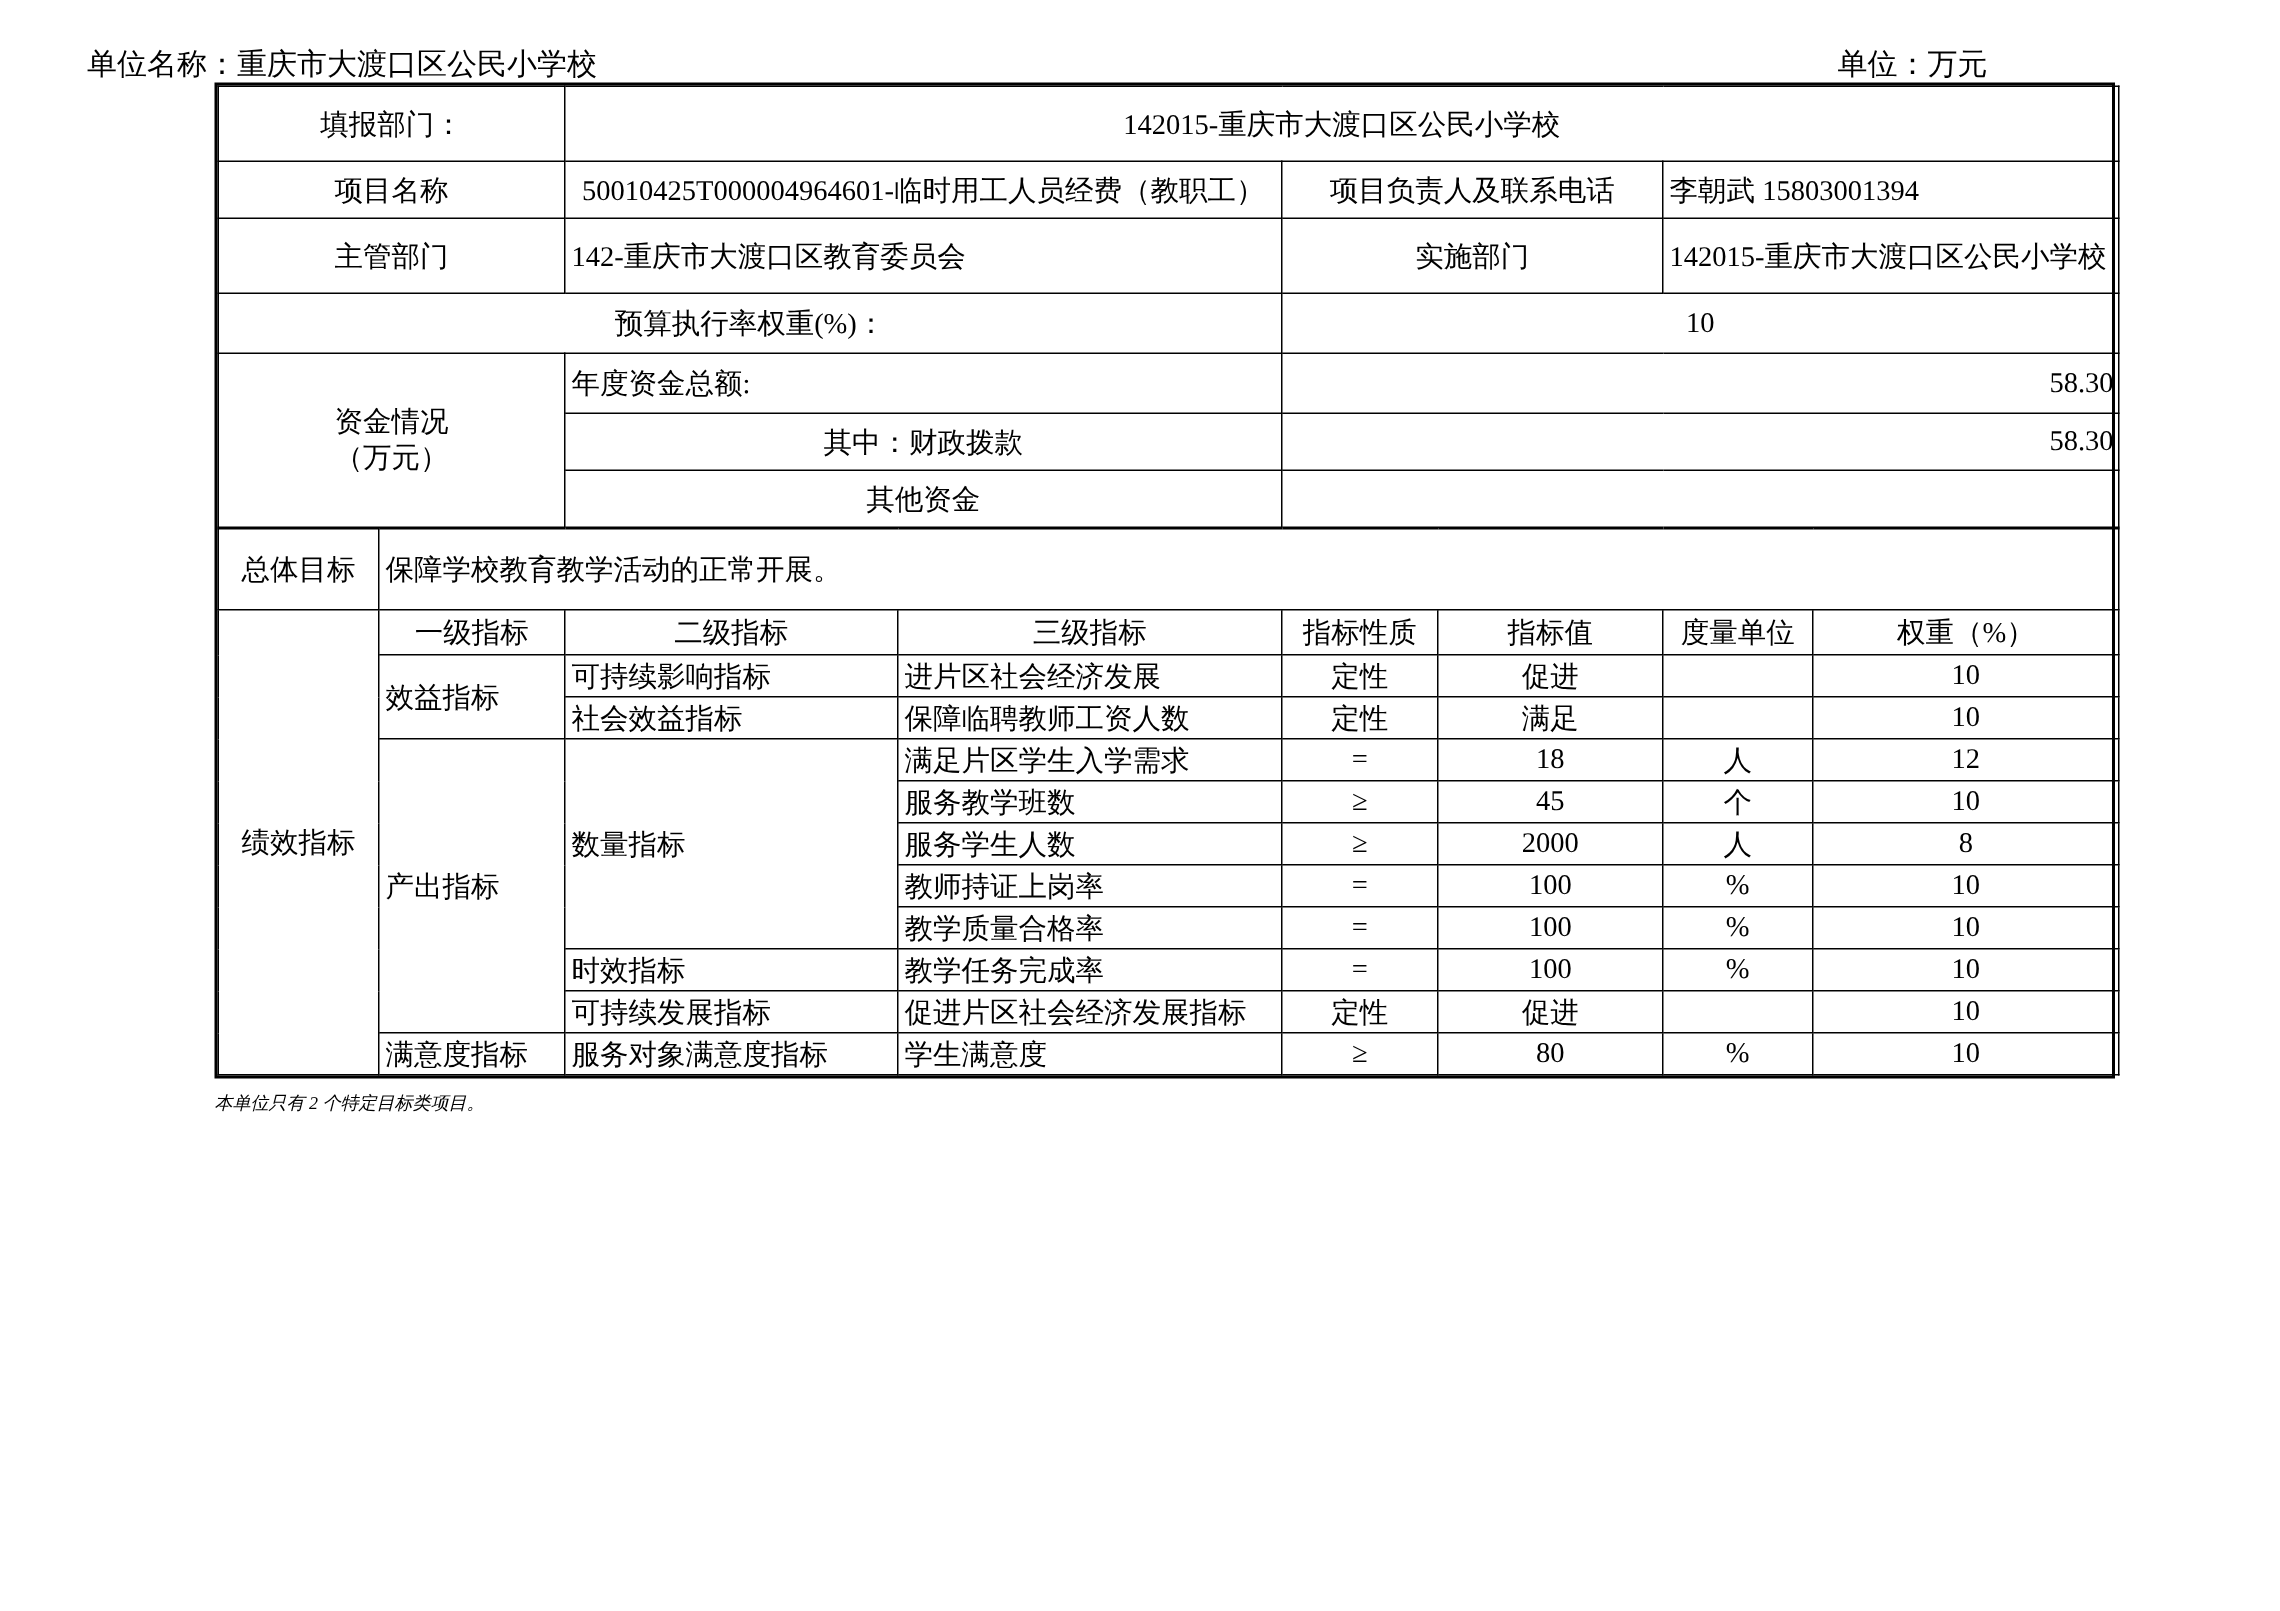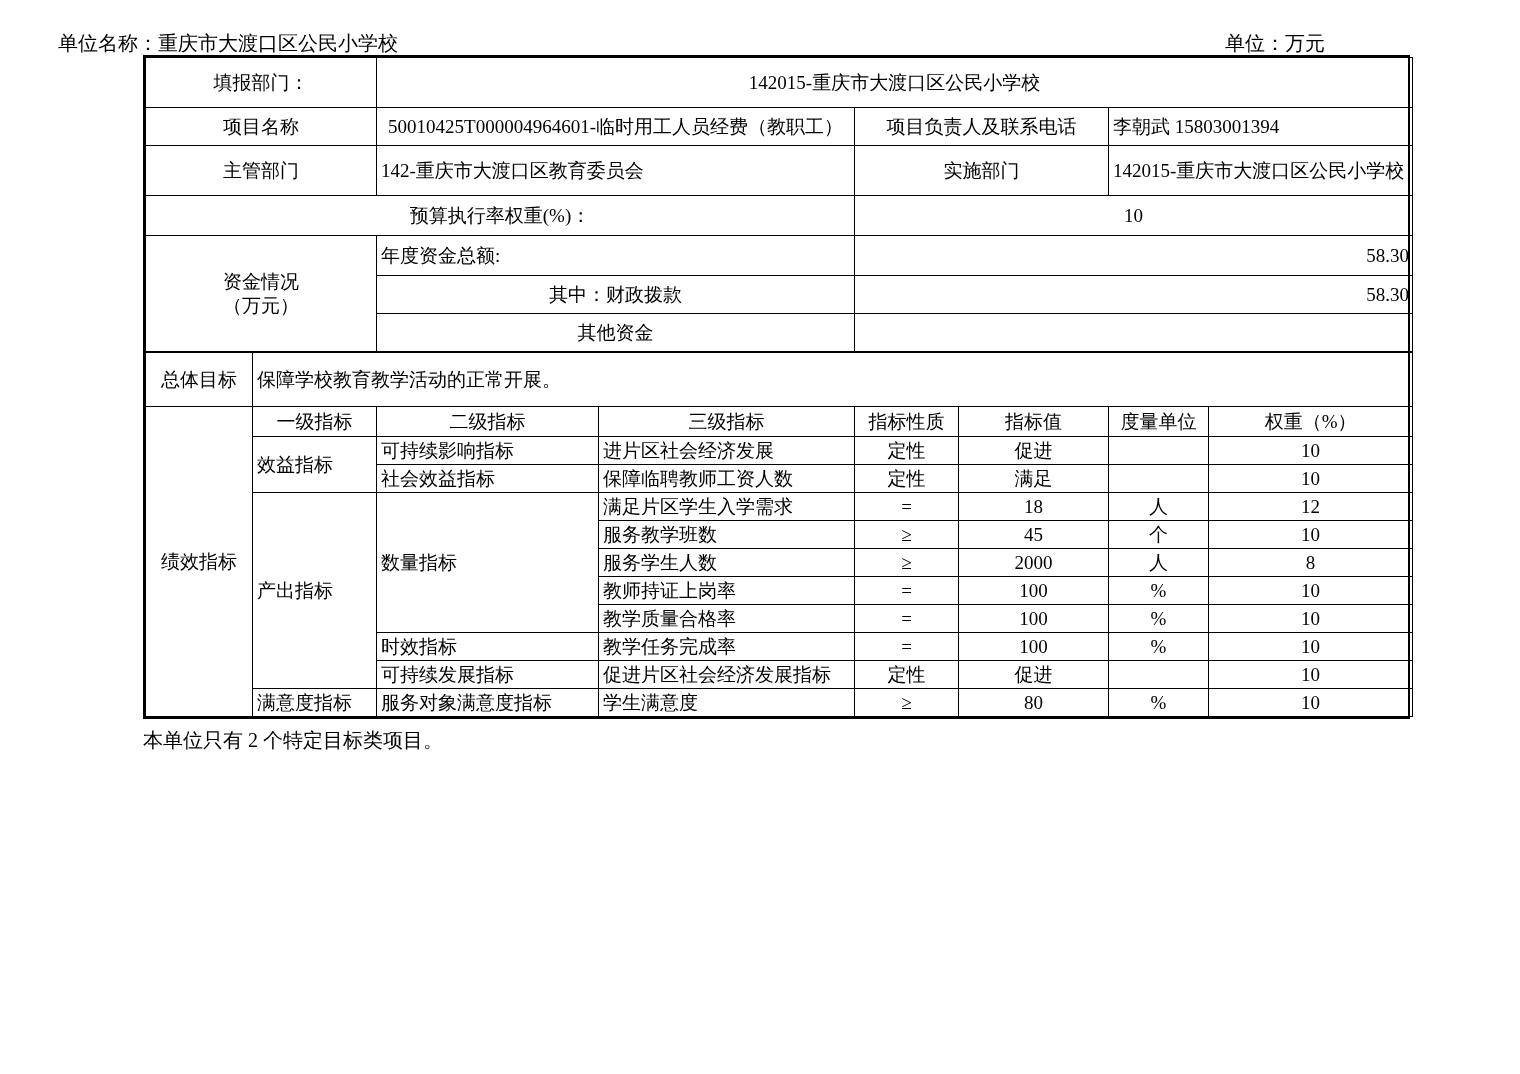--- a/index.html
+++ b/index.html
@@ -53,22 +53,23 @@
   
   tr.h42 { height:50px; } tr.h38 { height:38px; } tr.h50 { height:50px; }
   tr.h40 { height:40px; } tr.h54 { height:54px; } tr.h30 { height:30px; }
   tr.h28 { height:28px; }
 
   .funds-label div { line-height:24px; }
 
   .footnote {
     width:1267px;
     margin:8px 0 0 143px;
-    font-size:20px;
+    font-size:12px;
     text-align:left;
+    font-style:italic;
   }
   .page-number {
     position:absolute;
     top:946px; left:0;
     width:100%;
     text-align:center;
     font-size:19px;
     letter-spacing:2px;
   }
 </style>

